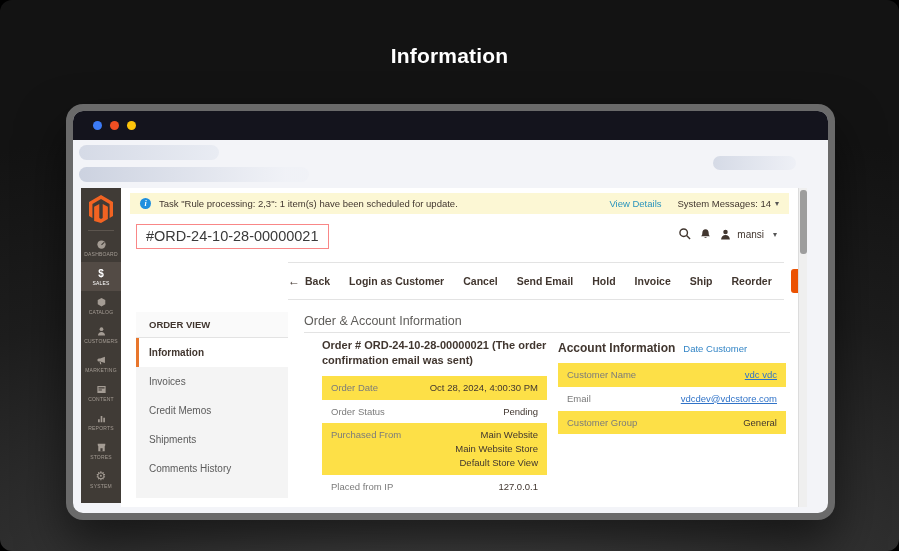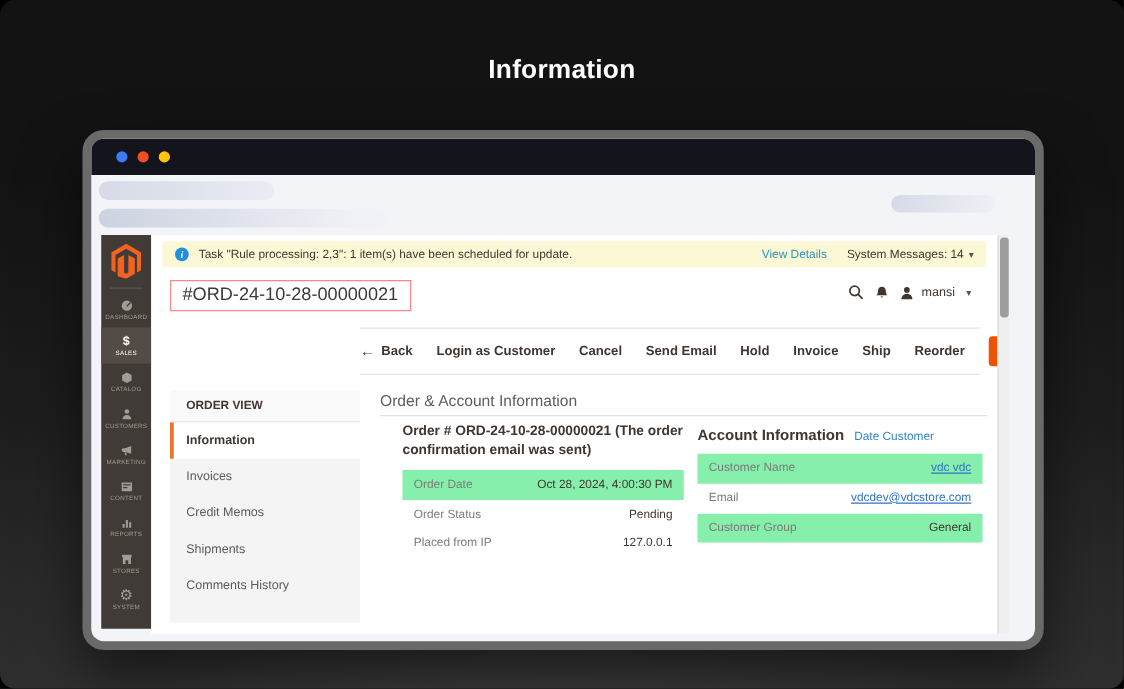--- a/index.html
+++ b/index.html
@@ -99,21 +99,21 @@
   .onav-item.active { background:#ffffff; border-left:3px solid #e8762c; padding-left:10px; font-weight:700; color:#41362f; }
   
   .section-title {
     position:absolute; left:183px; top:126px; width:486px;
     font-size:12.5px; color:#5f5d5a; padding-bottom:4px; border-bottom:1px solid #e3e3e3;
   }
   .order-block { position:absolute; left:201px; top:150px; width:225px; }
   .block-title { font-size:11px; font-weight:700; color:#41362f; line-height:1.4; }
   .info-table { margin-top:7px; }
   .irow { display:flex; justify-content:space-between; padding:5px 9px; font-size:9.5px; line-height:1.45; }
-  .irow.alt { background:#86efac; }
+  .irow.alt { background:#fde047; }
   .ilabel { color:#7b7b7b; }
   .ivalue { color:#41362f; text-align:right; white-space:pre-line; }
   .ivalue.link { color:#3073c8; cursor:pointer;text-decoration:underline; }
   .account-block { position:absolute; left:437px; top:153px; width:228px; }
   .acct-title-row { display:flex; align-items:baseline; gap:8px; }
   .acct-title { font-size:12px; font-weight:700; color:#41362f; }
   .acct-edit { font-size:9.5px; color:#3385c6; cursor:pointer; }
   .account-block .info-table { margin-top:8px; }
 </style>
 </head>
@@ -291,20 +291,26 @@
           <div class="block-title">Order # ORD-24-10-28-00000021 (The order confirmation email was sent)</div>
           <div class="info-table">
             <div class="irow alt">
               <span class="ilabel">Order Date</span>
               <span class="ivalue">Oct 28, 2024, 4:00:30 PM</span>
             </div>
             <div class="irow">
               <span class="ilabel">Order Status</span>
               <span class="ivalue">Pending</span>
             </div>
+            <div class="irow alt">
+              <span class="ilabel">Purchased From</span>
+              <span class="ivalue">Main Website
+Main Website Store
+Default Store View</span>
+            </div>
             <div class="irow">
               <span class="ilabel">Placed from IP</span>
               <span class="ivalue">127.0.0.1</span>
             </div>
           </div>
         </div>
 
         <div class="account-block">
           <div class="acct-title-row">
             <span class="acct-title">Account Information</span>

